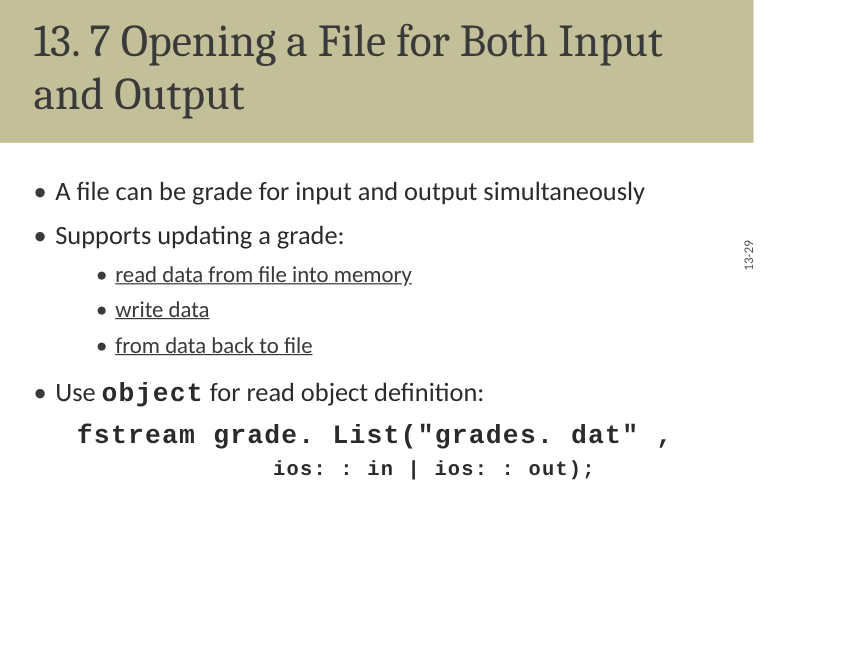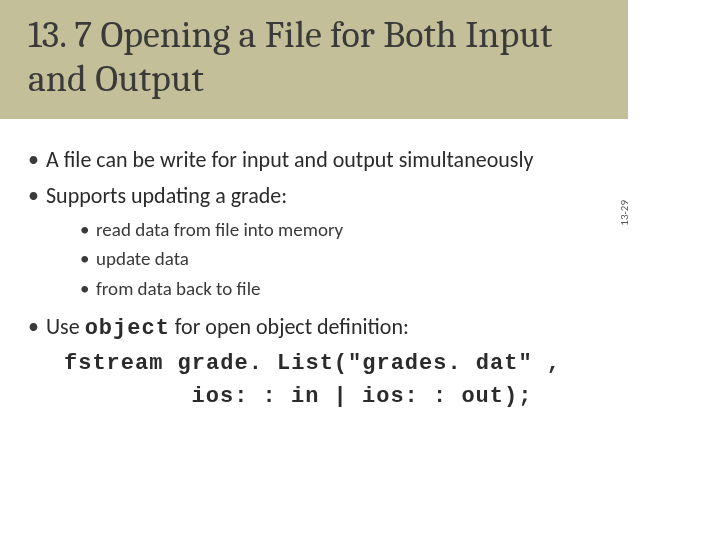--- a/index.html
+++ b/index.html
@@ -57,20 +57,21 @@
     list-style: none;
     margin: 6px 0 10px 0;
     padding: 0 0 0 34px;
     font-size: 19px;
   }
   ul.lvl2 > li {
     position: relative;
     padding-left: 16px;
     margin-bottom: 4px;
     color: #3a3a3a;
+    text-decoration: underline;
   }
   ul.lvl2 > li::before {
     content: "•";
     position: absolute;
     left: 0;
     top: 0;
   }
   .code {
     font-family: "Courier New", Courier, monospace;
     font-weight: bold;
@@ -84,21 +85,21 @@
   .code-block .line2 {
     font-family: "Courier New", Courier, monospace;
     font-weight: bold;
     letter-spacing: 1px;
     font-size: 22px;
     line-height: 1.5;
     white-space: pre;
   }
   .code-block .line2 {
     text-align: center;
-    font-size: 22px;
+    font-size: 17px;
     padding-left: 60px;
   }
   .slide-number {
     position: absolute;
     right: 10px;
     top: 200px;
     font-size: 11px;
     color: #555;
     transform: rotate(-90deg);
     transform-origin: right top;
@@ -108,31 +109,31 @@
 <body>
 
 <div class="slide">
 
   <div class="title-bar">
     <h1>13. 7 Opening a File for Both Input and Output</h1>
   </div>
 
   <div class="content">
     <ul class="lvl1">
-      <li>A file can be write for input and output simultaneously</li>
+      <li>A file can be grade for input and output simultaneously</li>
       <li>
         <span>Supports updating a grade:</span>
         <ul class="lvl2">
           <li>read data from file into memory</li>
-          <li>update data</li>
+          <li>write data</li>
           <li>from data back to file</li>
         </ul>
       </li>
       <li>
-        <span>Use </span><span class="code">object</span><span> for open object definition:</span>
+        <span>Use </span><span class="code">object</span><span> for read object definition:</span>
         <div class="code-block">
           <div class="line1">fstream grade. List("grades. dat" ,</div>
           <div class="line2">ios: : in | ios: : out);</div>
         </div>
       </li>
     </ul>
   </div>
 
   <div class="slide-number">13-29</div>
 

